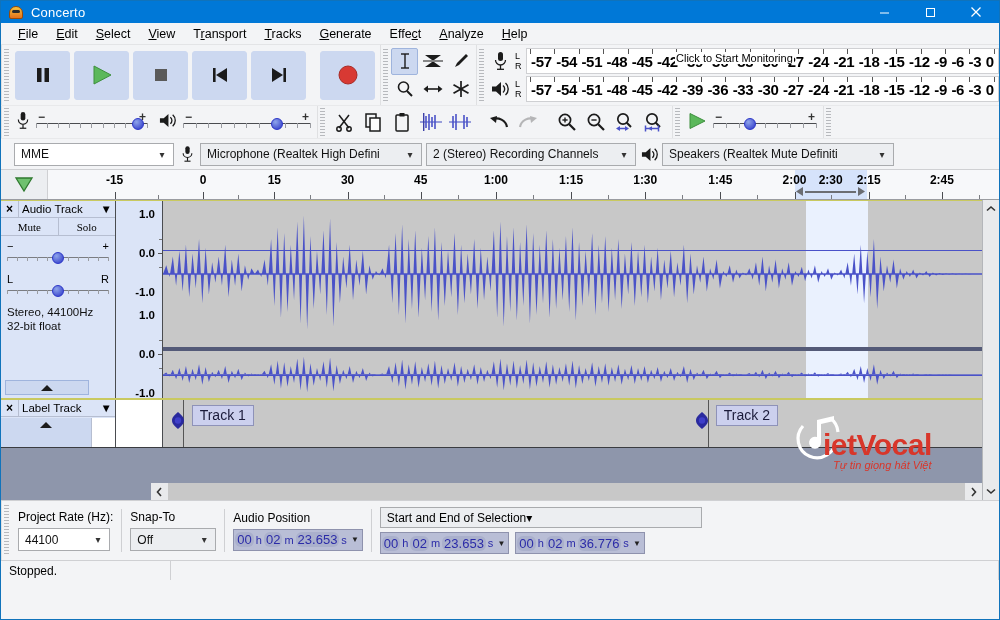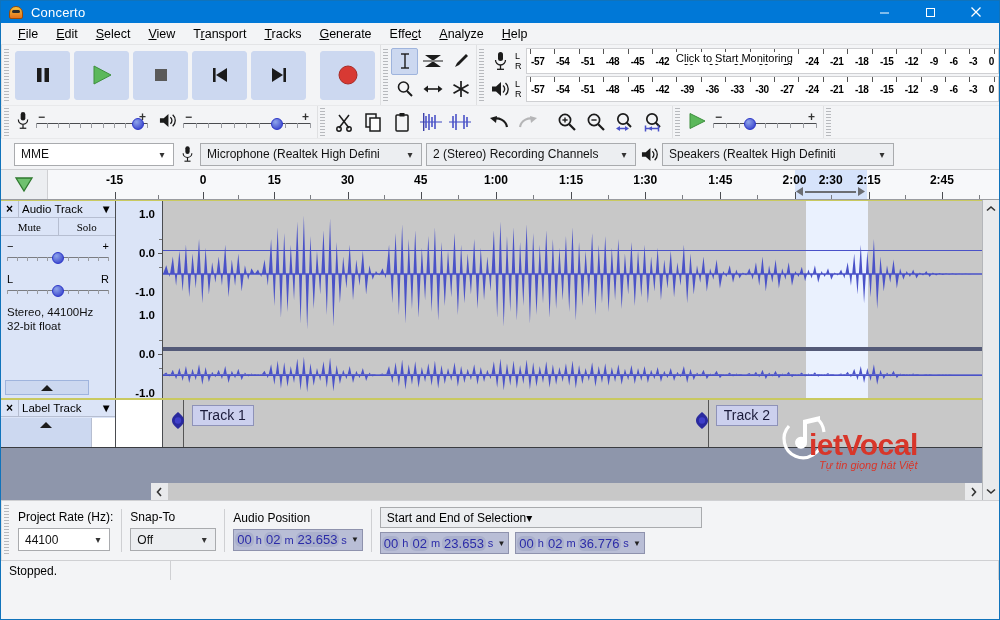--- a/index.html
+++ b/index.html
@@ -49,21 +49,21 @@
 
   
   .meters { display:flex; flex-direction:column; justify-content:center; gap:2px; padding:3px 0; flex:1 1 auto;}
   .meter { height:26px; display:flex; align-items:stretch; }
   .meter .mic { width:30px; display:flex; align-items:center; justify-content:center;}
   .meter .lr { width:11px; display:flex; flex-direction:column; justify-content:center; font-size:9px; line-height:10px; color:#000; }
   .meter .bar { flex:1 1 auto; position:relative; background:#fff; border:1px solid #cfd0d3; }
   .meter .ticks { position:absolute; inset:0; display:flex; align-items:flex-start; justify-content:space-between; padding:0 3px; }
   .meter .ticks span { width:1px; height:5px; background:#555; }
   .meter .labels { position:absolute; inset:0; display:flex; align-items:center; justify-content:space-between;
-      padding:0 4px; font-size:10px; color:#000; font-weight:bold; letter-spacing:-.3px;}
+      padding:0 4px; font-size:15px; color:#000; font-weight:bold; letter-spacing:-.3px;}
   .meter .hint { position:absolute; left:148px; top:3px; font-size:11px; color:#000; background:#fff; padding:0 1px; white-space:nowrap;}
 
   
   .row2 { display:flex; align-items:stretch; height:33px; background:#f3f4f6; border-top:1px solid #e8e9eb;}
   .mixer { display:flex; align-items:center; gap:6px; padding:0 6px; }
   .slider { position:relative; width:112px; height:22px; }
   .slider .track { position:absolute; left:0; right:0; top:12px; height:1px; background:#7b7d82; }
   .slider .ticks { position:absolute; left:0; right:0; top:12px; height:5px; display:flex; justify-content:space-between;}
   .slider .ticks i { width:1px; height:5px; background:#9a9ca1; }
   .slider .minus, .slider .plus { position:absolute; top:-1px; font-size:12px; color:#333; font-weight:bold;}
@@ -137,21 +137,21 @@
   .lbl-body .tick { position:absolute; top:0; bottom:0; width:1px; background:#555; }
   .lbl-body .pin { position:absolute; width:14px; height:16px; }
   .lbl-chip { position:absolute; background:#ccd0ee; border:1px solid #8e92b8; padding:1px 7px 2px 7px;
       font-size:14px; color:#1b1b3a; }
 
   .hscrollrow { position:absolute; left:0; right:0; bottom:0; height:17px; display:flex; background:#8e96ab;}
   .hs-left { width:150px; }
   .hs-btn { width:17px; background:#e9eaec; display:flex; align-items:center; justify-content:center;}
   .hs-track { flex:1 1 auto; background:#c8c8c8;}
 
-  .watermark { position:absolute; right:42px; bottom:26px; width:165px; height:62px; pointer-events:none;}
+  .watermark { position:absolute; right:28px; bottom:26px; width:165px; height:62px; pointer-events:none;}
   .wm-text { position:absolute; left:34px; top:16px; font-size:30px; font-weight:bold; color:#d8362a; letter-spacing:-.5px;
       font-family:"Liberation Sans", sans-serif; }
   .wm-sub { position:absolute; left:44px; top:47px; font-size:11px; color:#d8362a; font-style:italic;}
 
   
   .selbar { display:flex; align-items:stretch; height:60px; background:#f3f4f6; border-top:1px solid #cfd0d3;}
   .selgroup { display:flex; flex-direction:column; justify-content:center; padding:0 8px; gap:4px;}
   .sl-title { font-size:12px; color:#000; }
   .vsep { width:1px; background:#cfd0d3; margin:8px 0; }
   .timefield { display:inline-flex; align-items:center; background:#b9bed6; border:1px solid #8e92ad; height:22px; padding:0 1px;}
@@ -646,21 +646,21 @@
       <div class="carat">▾</div>
     </div>
     <div class="dev-ic">
       <svg width="19" height="17" viewBox="0 0 20 18">
           <polygon points="2,6.5 6,6.5 11,2 11,16 6,11.5 2,11.5" fill="#1b1b1b"></polygon>
           <path d="M13 5.5 a4.5 4.5 0 0 1 0 7" fill="none" stroke="#1b1b1b" stroke-width="1.4"></path>
           <path d="M15.5 3 a8 8 0 0 1 0 12" fill="none" stroke="#1b1b1b" stroke-width="1.4"></path>
         </svg>
     </div>
     <div class="combo" style="width:232px">
-      <div class="cv">Speakers (Realtek High Definiti</div>
+      <div class="cv">Speakers (Realtek Mute Definiti</div>
       <div class="carat">▾</div>
     </div>
   </div>
 
   <div class="rulerrow">
     <div class="pinbtn">
       <svg width="22" height="18" viewBox="0 0 22 18">
           <polygon points="3,2 19,2 11,15" fill="#6fc16f" stroke="#2f7a2f" stroke-width="1.3"></polygon>
         </svg>
     </div>

